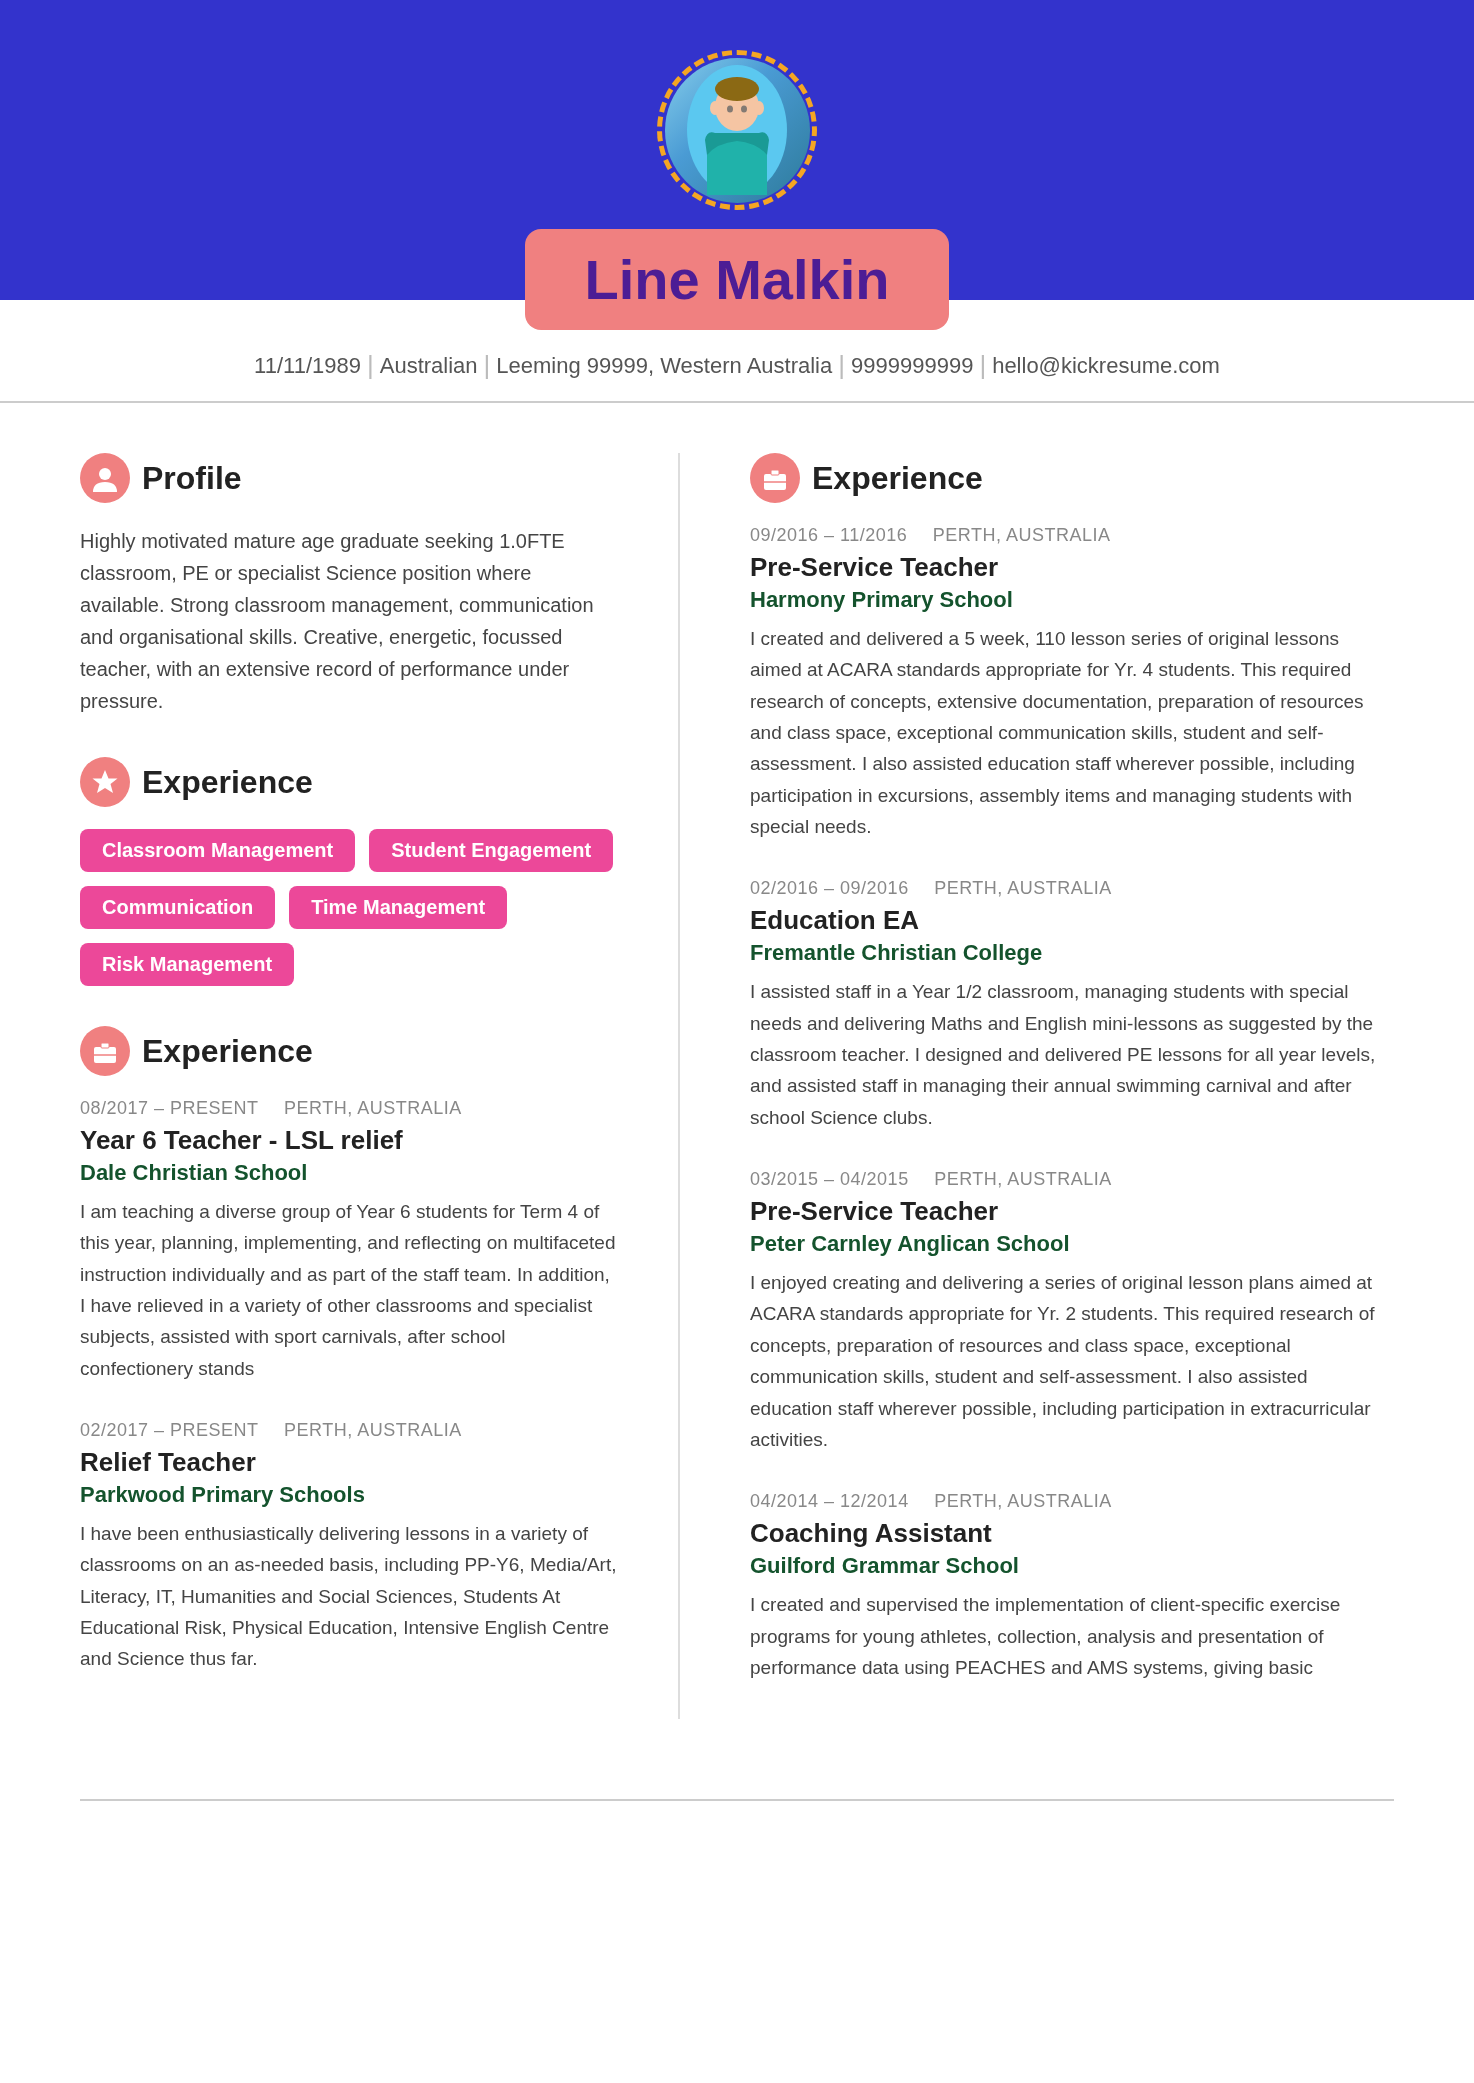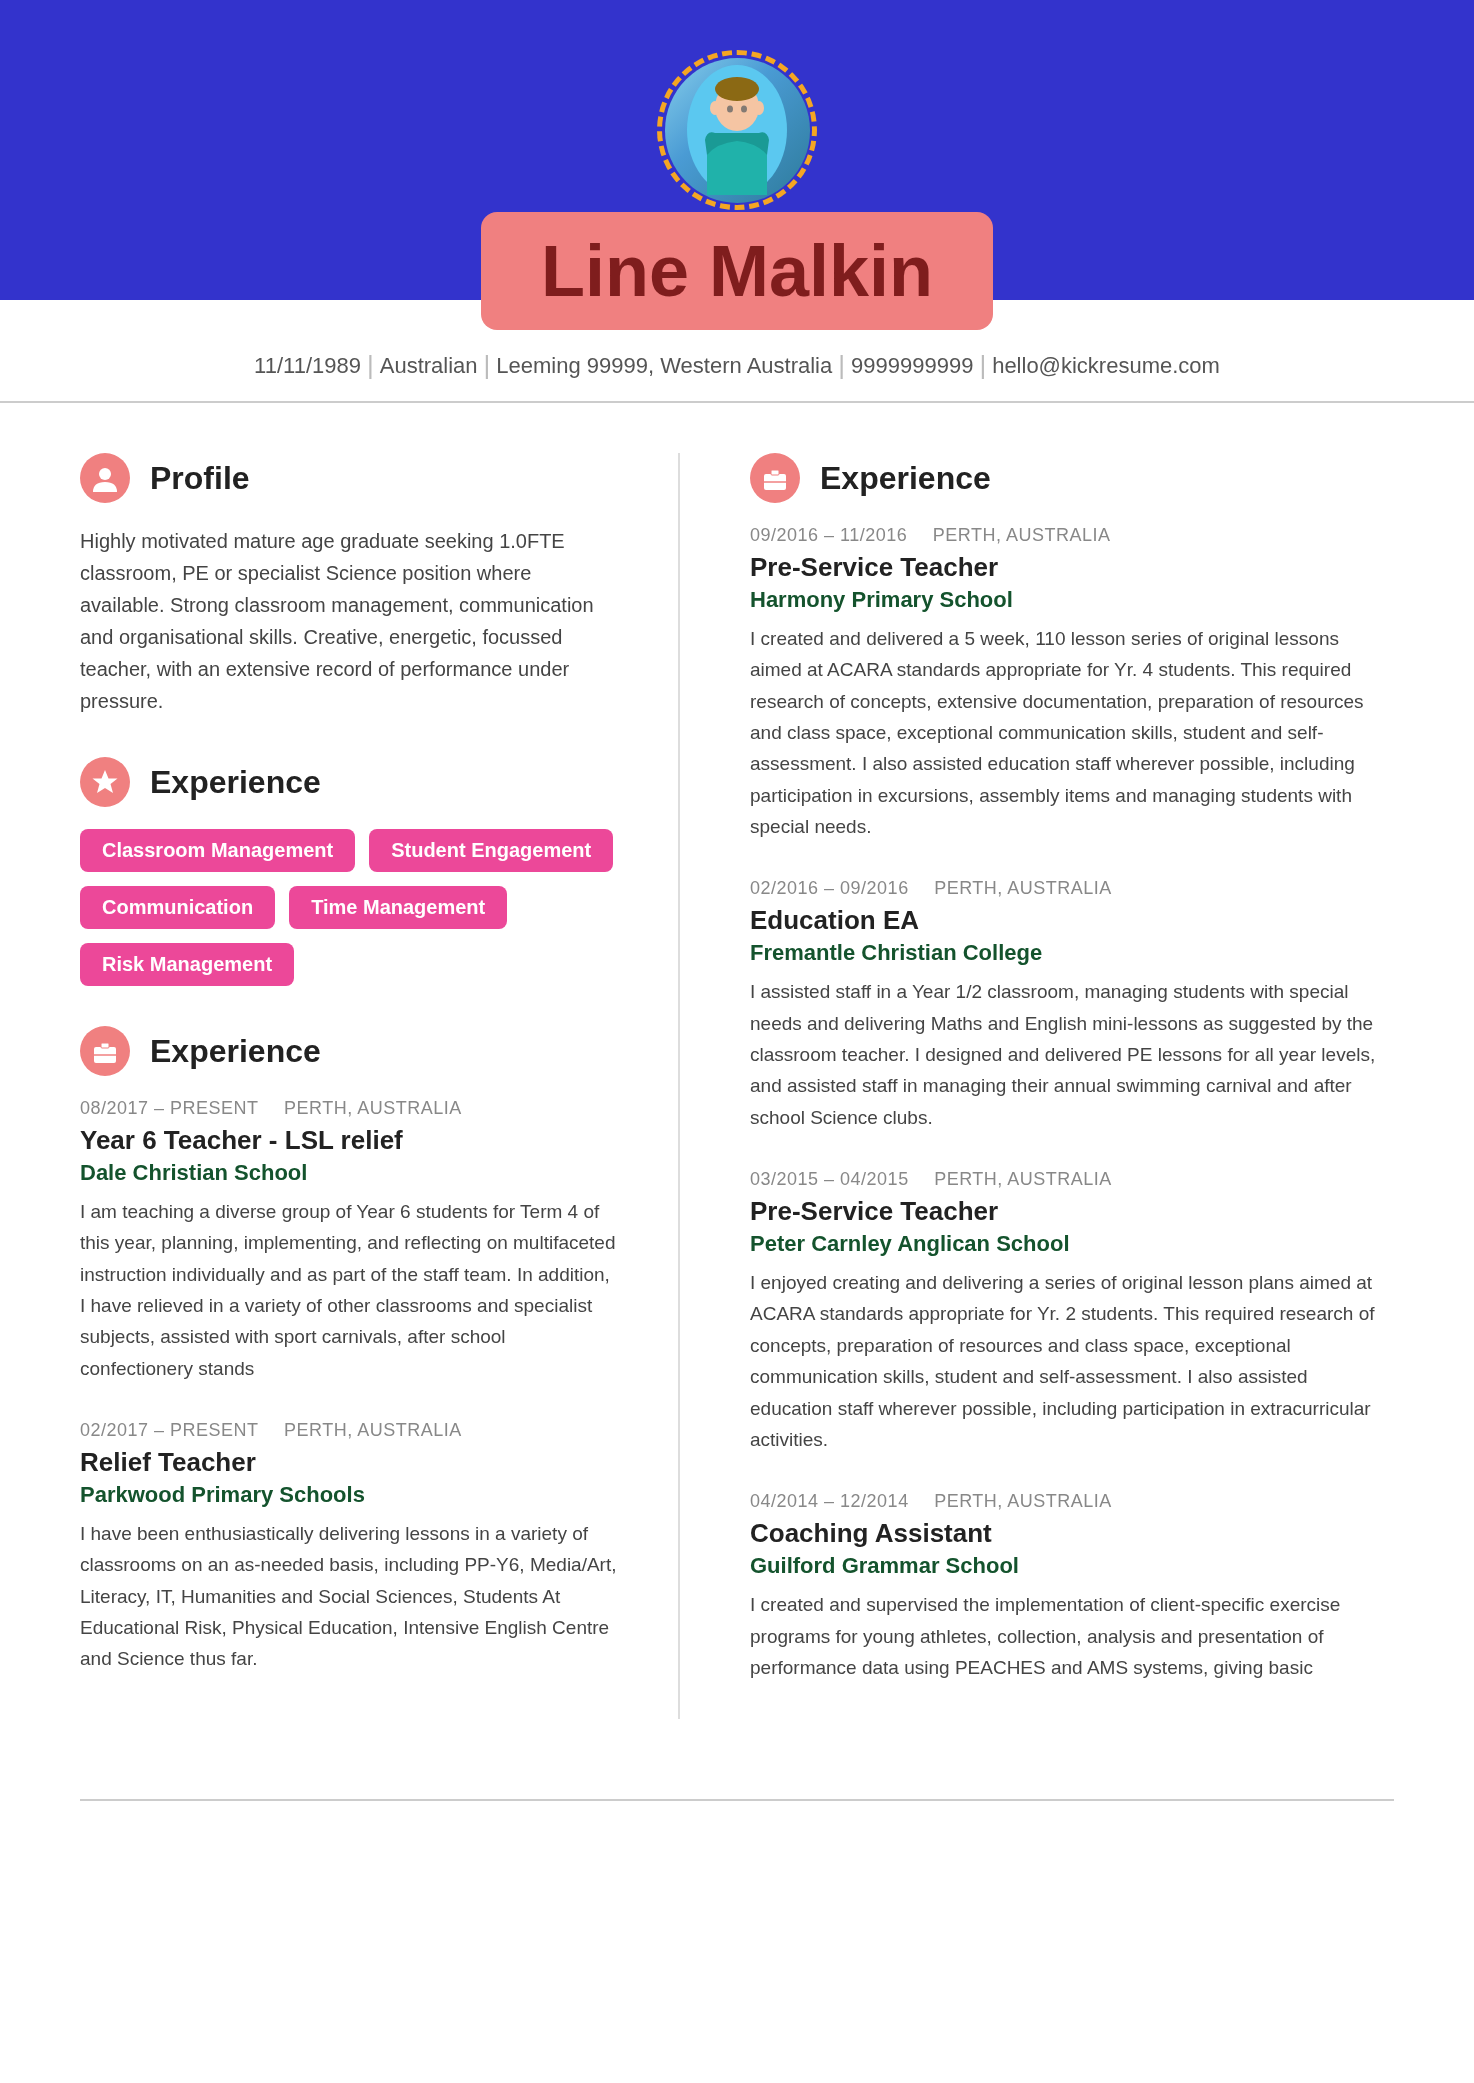--- a/index.html
+++ b/index.html
@@ -62,23 +62,23 @@
     .name-badge {
       background: #f08080;
       border-radius: 16px;
       padding: 18px 60px;
       margin-bottom: -30px;
       position: relative;
       z-index: 10;
     }
 
     .name-badge-text {
-      font-size: 72px;
+      font-size: 56px;
       font-weight: 900;
-      color: #7f1d1d;
+      color: #4c1d95;
       white-space: nowrap;
     }
 
     
     .contact-bar {
       background: #fff;
       padding: 50px 100px 20px;
       display: flex;
       align-items: center;
       justify-content: center;
@@ -110,21 +110,21 @@
 
     .right-col {
       flex: 1;
       padding-left: 10px;
     }
 
     
     .section-header {
       display: flex;
       align-items: center;
-      gap: 20px;
+      gap: 12px;
       margin-bottom: 22px;
       margin-top: 40px;
     }
 
     .section-header:first-child {
       margin-top: 0;
     }
 
     .section-icon {
       width: 50px;

